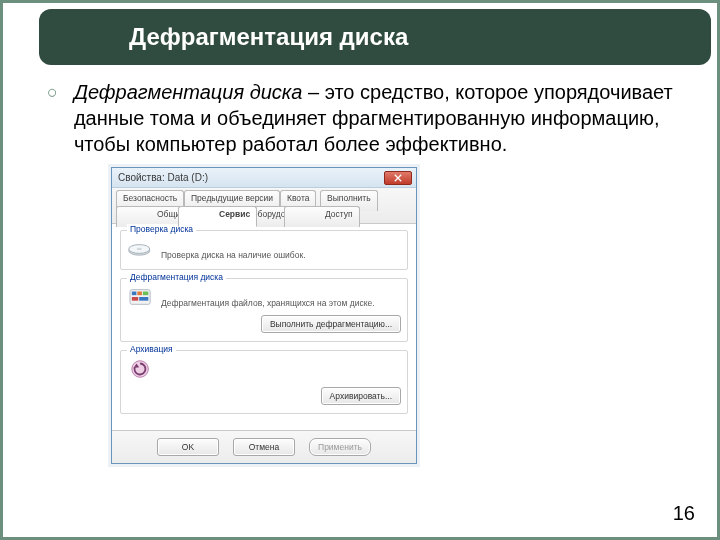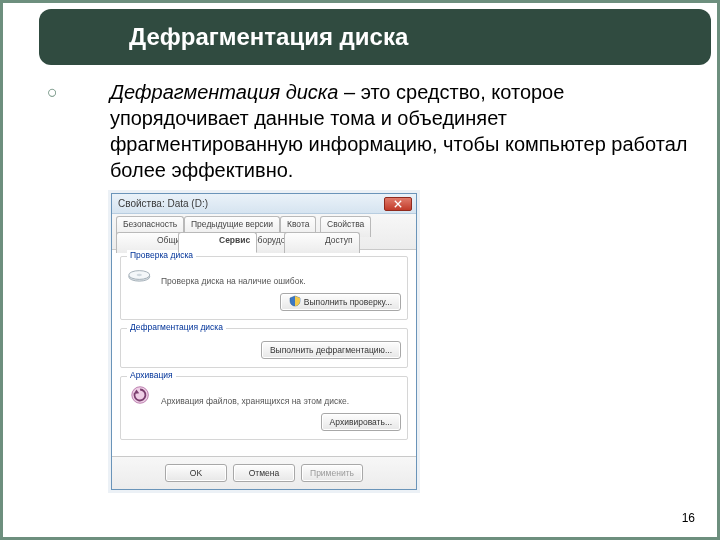--- a/index.html
+++ b/index.html
@@ -39,28 +39,28 @@
     color: #000;
     line-height: 1.3;
   }
   .bullet .mark {
     color: #6d8f7e;
     font-size: 18px;
     margin-right: 16px;
     margin-top: 2px;
     flex: 0 0 auto;
   }
-  .bullet .txt { flex: 1 1 auto; margin-left: 36px; }
+  .bullet .txt { flex: 1 1 auto; }
   .bullet .txt i { font-style: italic; }
 
   .page-num {
     position: absolute;
     right: 22px;
     bottom: 12px;
-    font-size: 12px;
+    font-size: 20px;
     color: #000;
     text-align: center;
   }
 
   
   .dlg-wrap {
     margin: 10px 0 0 64px;
     width: 306px;
   }
   .win {
@@ -157,25 +157,25 @@
   .btnrow { text-align: right; margin-top: 6px; }
   .btnicon {
     width: 12px; height: 12px;
     display: inline-block; vertical-align: -2px; margin-right: 3px;
   }
   .bottom-bar {
     border-top: 1px solid #c9c9c9;
     padding: 7px 8px;
     display: flex;
     justify-content: center;
-    gap: 6px;
+    gap: 14px;
     background: linear-gradient(#f7f7f7,#ececec);
   }
   .bottom-bar .btn { min-width: 62px; text-align: center; }
-  .bottom-bar .btn.disabled { color: #9a9a9a; }
+  .bottom-bar .btn.disabled { color: #9a9a9a; border-radius: 7px; }
 </style>
 </head>
 <body>
 
 <div class="slide">
 
   <div class="title-bar">
     <span>Дефрагментация диска</span>
   </div>
 
@@ -196,21 +196,21 @@
             <svg viewBox="0 0 10 10">
               <path d="M1 1 L9 9 M9 1 L1 9" stroke="#fff" stroke-width="1.6" fill="none"></path>
             </svg>
           </span>
         </div>
 
         <div class="tabs">
           <span class="tab" style="left:4px">Безопасность</span>
           <span class="tab" style="left:72px">Предыдущие версии</span>
           <span class="tab" style="left:168px">Квота</span>
-          <span class="tab" style="left:208px">Свойства</span>
+          <span class="tab" style="left:208px">Выполнить</span>
 
           <span class="tab row2" style="left:4px">Общие</span>
           <span class="tab row2 active" style="left:66px">Сервис</span>
           <span class="tab row2" style="left:98px">Оборудование</span>
           <span class="tab row2" style="left:172px">Доступ</span>
         </div>
 
         <div class="pane">
 
           <div class="group">
@@ -218,52 +218,54 @@
             <div class="grow">
               <span class="gicon">
                 <svg viewBox="0 0 32 24" width="28" height="22">
                   <ellipse cx="14" cy="14" rx="12" ry="5" fill="#e0e6ea" stroke="#9aa7b0"></ellipse>
                   <ellipse cx="14" cy="12" rx="12" ry="5" fill="#f4f7f9" stroke="#9aa7b0"></ellipse>
                   <ellipse cx="14" cy="12" rx="3" ry="1.3" fill="#cfd8de"></ellipse>
                 </svg>
               </span>
               <span class="gtxt">Проверка диска на наличие ошибок.</span>
             </div>
-            <div class="btnrow">
-              <span class="btn">
-                <span class="btnicon">
-                  <svg viewBox="0 0 12 12">
-                      <path d="M6 1 L11 3 V6 C11 9 8.5 11 6 11 C3.5 11 1 9 1 6 V3 Z" fill="#3b78c4" stroke="#2a5890" stroke-width=".5"></path>
-                      <path d="M6 1 L11 3 V6 C11 9 8.5 11 6 11 Z" fill="#f2c94c"></path>
-                    </svg>
-                </span><span>Выполнить проверку...</span>
-              </span>
-            </div>
           </div>
 
           <div class="group">
             <span class="legend">Дефрагментация диска</span>
+            <div class="grow">
+              <span class="gicon">
+                <svg viewBox="0 0 28 24" width="26" height="22">
+                  <rect x="2" y="4" width="22" height="16" rx="2" fill="#f2f2f2" stroke="#aeb8c0"></rect>
+                  <rect x="4" y="6" width="5" height="4" fill="#3b78c4"></rect>
+                  <rect x="10" y="6" width="5" height="4" fill="#e07a3a"></rect>
+                  <rect x="16" y="6" width="6" height="4" fill="#6bbf59"></rect>
+                  <rect x="4" y="12" width="7" height="4" fill="#c94b4b"></rect>
+                  <rect x="12" y="12" width="10" height="4" fill="#3b78c4"></rect>
+                </svg>
+              </span>
+              <span class="gtxt">Дефрагментация файлов, хранящихся на этом диске.</span>
+            </div>
             <div class="btnrow">
               <span class="btn">
                 <span>Выполнить дефрагментацию...</span>
               </span>
             </div>
           </div>
 
           <div class="group">
             <span class="legend">Архивация</span>
             <div class="grow">
               <span class="gicon">
                 <svg viewBox="0 0 28 24" width="26" height="22">
                   <circle cx="13" cy="12" r="9" fill="#efcfe6" stroke="#b676a8"></circle>
                   <path d="M13 6 A6 6 0 1 1 7.2 10" fill="none" stroke="#7a3e6e" stroke-width="2"></path>
                   <path d="M9 6 L6 11 L12 10 Z" fill="#7a3e6e"></path>
                 </svg>
               </span>
-              <span class="gtxt">Архивация файлов, хранящихся на этом диске.</span>
             </div>
             <div class="btnrow">
               <span class="btn">
                 <span>Архивировать...</span>
               </span>
             </div>
           </div>
 
         </div>
 

